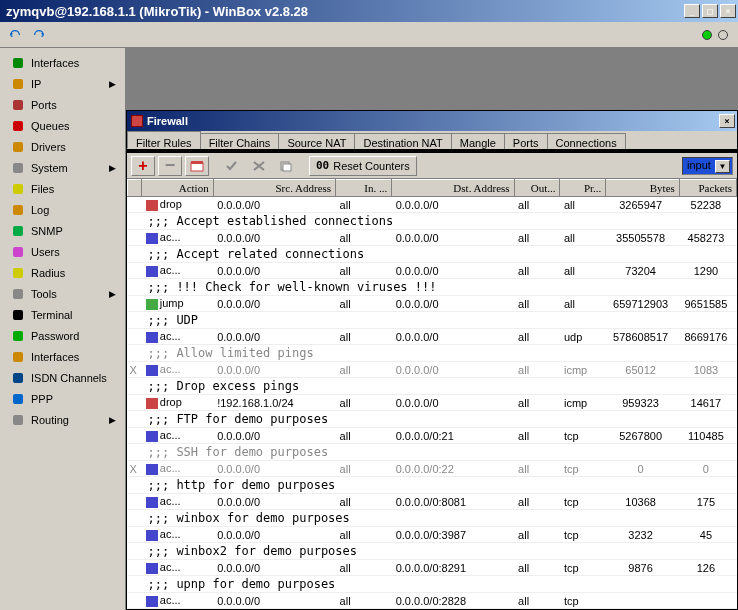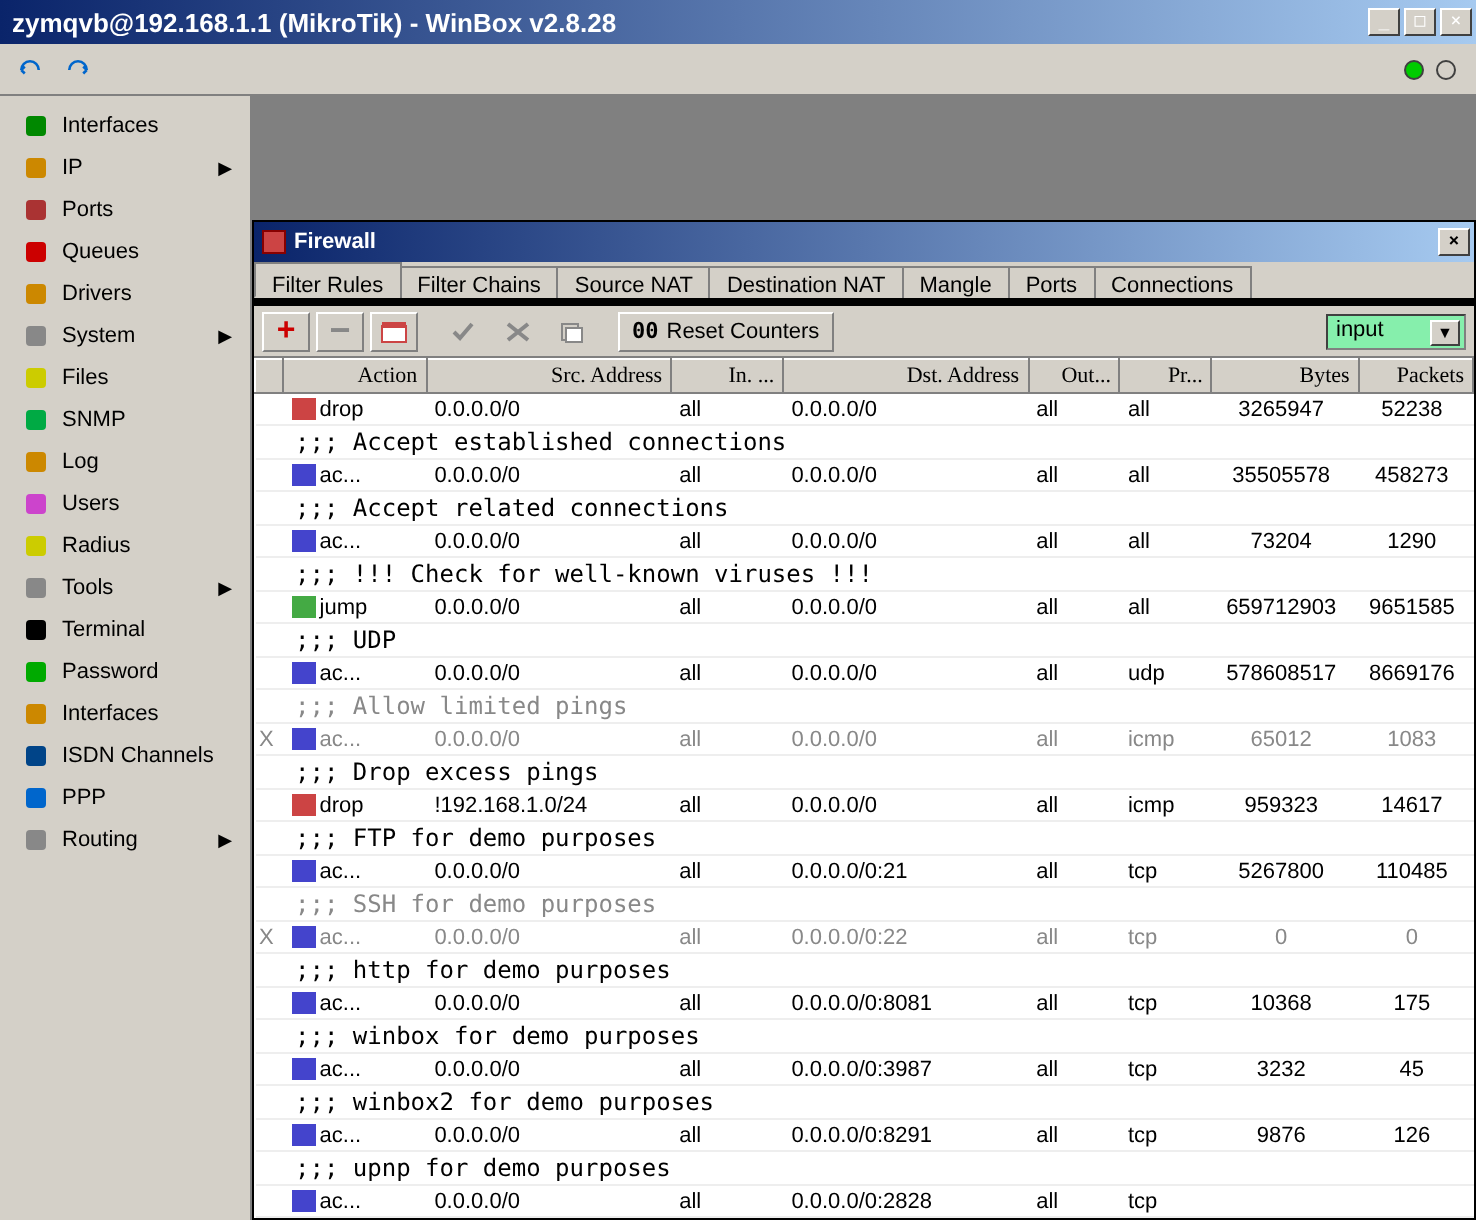--- a/index.html
+++ b/index.html
@@ -29,21 +29,21 @@
 .tabs{height:22px;display:flex;background:#d4d0c8;border-bottom:4px solid #000000;padding-top:2px}
 .tab{padding:3px 8px;border:1px solid #808080;border-bottom:none;background:#d4d0c8;margin-right:-1px;cursor:pointer;font-size:11px}
 .tab.active{background:#d4d0c8;border-bottom:1px solid #d4d0c8;margin-top:-2px;padding-top:5px}
 .toolbar2{height:26px;background:#d4d0c8;display:flex;align-items:center;padding:2px 4px;border-bottom:1px solid #808080}
 .tb2-btn{width:24px;height:20px;border:1px solid #fff;border-right-color:#808080;border-bottom-color:#808080;display:flex;align-items:center;justify-content:center;margin-right:3px;cursor:pointer;background:#d4d0c8}
 .tb2-btn.flat{border-color:#d4d0c8}
 .plus{color:#c00;font-weight:bold;font-size:16px}
 .minus{color:#888;font-weight:bold;font-size:18px}
 .reset-btn{height:20px;border:1px solid #fff;border-right-color:#808080;border-bottom-color:#808080;padding:0 6px;display:flex;align-items:center;gap:4px;cursor:pointer;font-size:11px}
 .reset-btn .zz{font-family:monospace;font-weight:bold}
-.chain-sel{margin-left:auto;height:18px;border:1px solid #808080;border-top-color:#404040;border-left-color:#404040;background:#86efac;padding:1px 16px 13px 4px;font-size:11px;position:relative;width:70px}
+.chain-sel{margin-left:auto;height:18px;border:1px solid #808080;border-top-color:#404040;border-left-color:#404040;background:#1d4ed8;padding:1px 16px 13px 4px;font-size:11px;position:relative;width:51px}
 .chain-sel::after{content:"▼";position:absolute;right:2px;top:2px;width:13px;background:#d4d0c8;border:1px solid #fff;border-right-color:#404040;border-bottom-color:#404040;font-size:8px;text-align:center;line-height:11px}
 .table-wrap{height:430px;background:#fff;overflow:auto}
 table{width:100%;border-collapse:collapse;font-family:monospace;font-size:12px}
 th{background:#d4d0c8;border:1px solid #fff;border-right-color:#808080;border-bottom-color:#808080;padding:2px 4px;text-align:right;font-weight:normal;position:sticky;top:0;font-family:Tahoma;font-size:11px}
 td{padding:1px 4px;border-bottom:1px solid #eee;white-space:nowrap;height:16px}
 td.num{text-align:center;padding-right:8px}
 tr.dis td{color:#888}
 tr.comment td{background:transparent}
 .comment td:first-child{padding-left:20px}
 .dis .comment-txt{color:#888}
@@ -133,29 +133,29 @@
         <span class="side-arr">▶</span>
       </div>
       <div class="side-item">
         <svg class="side-ico" viewBox="0 0 14 14">
           <rect x="2" y="2" width="10" height="10" fill="#cc0" rx="2"></rect>
         </svg>
         <span class="side-txt">Files</span>
       </div>
       <div class="side-item">
         <svg class="side-ico" viewBox="0 0 14 14">
+          <rect x="2" y="2" width="10" height="10" fill="#c80" rx="2"></rect>
+        </svg>
+        <span class="side-txt">Log</span>
+      </div>
+      <div class="side-item">
+        <svg class="side-ico" viewBox="0 0 14 14">
           <rect x="2" y="2" width="10" height="10" fill="#0a4" rx="2"></rect>
         </svg>
         <span class="side-txt">SNMP</span>
-      </div>
-      <div class="side-item">
-        <svg class="side-ico" viewBox="0 0 14 14">
-          <rect x="2" y="2" width="10" height="10" fill="#c80" rx="2"></rect>
-        </svg>
-        <span class="side-txt">Log</span>
       </div>
       <div class="side-item">
         <svg class="side-ico" viewBox="0 0 14 14">
           <rect x="2" y="2" width="10" height="10" fill="#c4c" rx="2"></rect>
         </svg>
         <span class="side-txt">Users</span>
       </div>
       <div class="side-item">
         <svg class="side-ico" viewBox="0 0 14 14">
           <rect x="2" y="2" width="10" height="10" fill="#cc0" rx="2"></rect>

